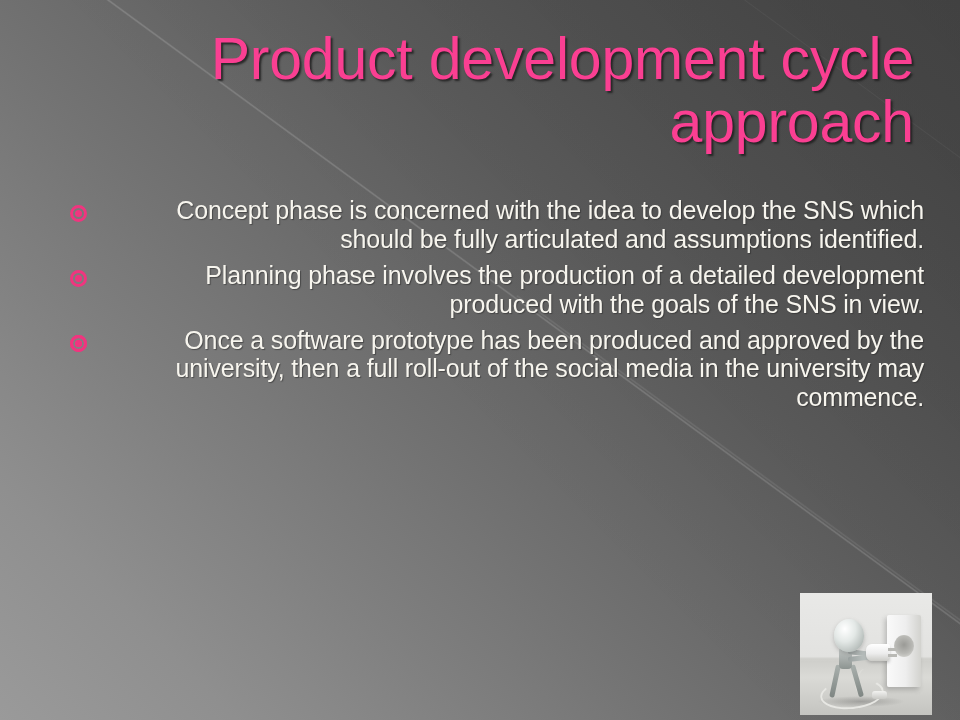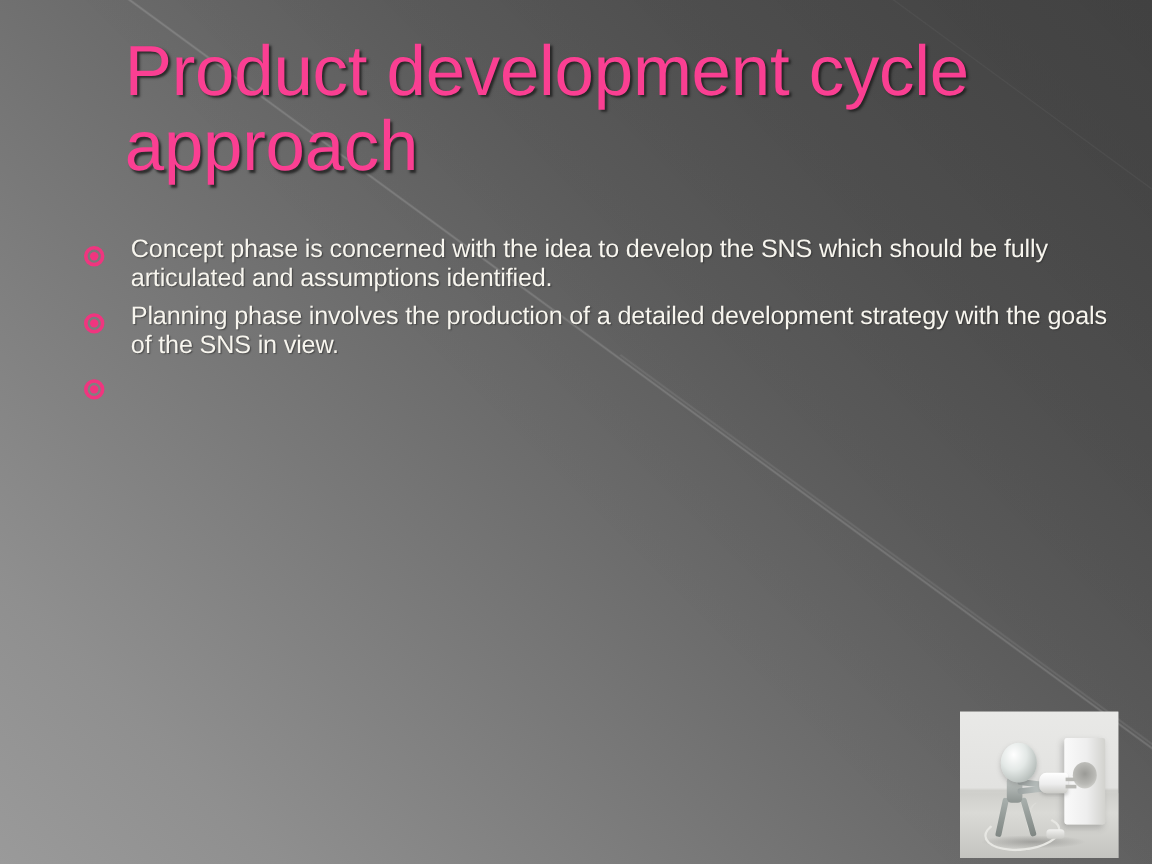--- a/index.html
+++ b/index.html
@@ -18,20 +18,21 @@
     background:
       linear-gradient(45deg,
         #9a9a9a 0%,
         #8f8f8f 14%,
         #7e7e7e 30%,
         #6d6d6d 46%,
         #5e5e5e 62%,
         #545454 76%,
         #4d4d4d 90%,
         #4a4a4a 100%);
+    text-align: right;
   }
 
   
   .streak {
     position: absolute;
     pointer-events: none;
     background: linear-gradient(to bottom,
       rgba(255,255,255,0.00) 0%,
       rgba(255,255,255,0.16) 45%,
       rgba(255,255,255,0.16) 55%,
@@ -96,21 +97,21 @@
     width: 862px;
     list-style: none;
     margin: 0;
     padding: 0;
   }
   .bullet-item {
     position: relative;
     padding-left: 47px;
     margin-bottom: 7px;
     color: #f7f5ee;
-    font-size: 21px;
+    font-size: 25px;
     line-height: 1.155;
     letter-spacing: -0.15px;
     text-shadow: 1px 1px 1px rgba(40,40,40,0.55);
   }
   .bullet-icon {
     position: absolute;
     left: 8px;
     top: 9px;
     width: 17px;
     height: 17px;
@@ -296,27 +297,31 @@
   <ul class="bullets">
 
     <li class="bullet-item">
       <span class="bullet-icon"></span>
       <span class="bullet-text">Concept phase is concerned with the idea to develop the SNS which should be fully articulated and assumptions identified.</span>
     </li>
 
 
     <li class="bullet-item">
       <span class="bullet-icon"></span>
-      <span class="bullet-text">Planning phase involves the production of a detailed development strategy with the goals of the SNS in view.</span>
+      <span class="bullet-text">Planning phase involves the production of a detailed development produced with the goals of the SNS in view.</span>
     </li>
 
     <li class="bullet-item">
       <span class="bullet-icon"></span>
     </li>
 
+    <li class="bullet-item">
+      <span class="bullet-icon"></span>
+      <span class="bullet-text">Once a software prototype has been produced and approved by the university, then a full roll-out of the social media in the university may commence.</span>
+    </li>
 
   </ul>
 
   <div class="picture" title="3D render of a lightbulb-headed robot plugging a cord into a wall socket">
     <div class="pic-scene"></div>
     <div class="pic-floor"></div>
     <div class="pic-shadow"></div>
     <div class="pic-socket"></div>
     <div class="pic-cable"></div>
     <div class="pic-cable-2"></div>

